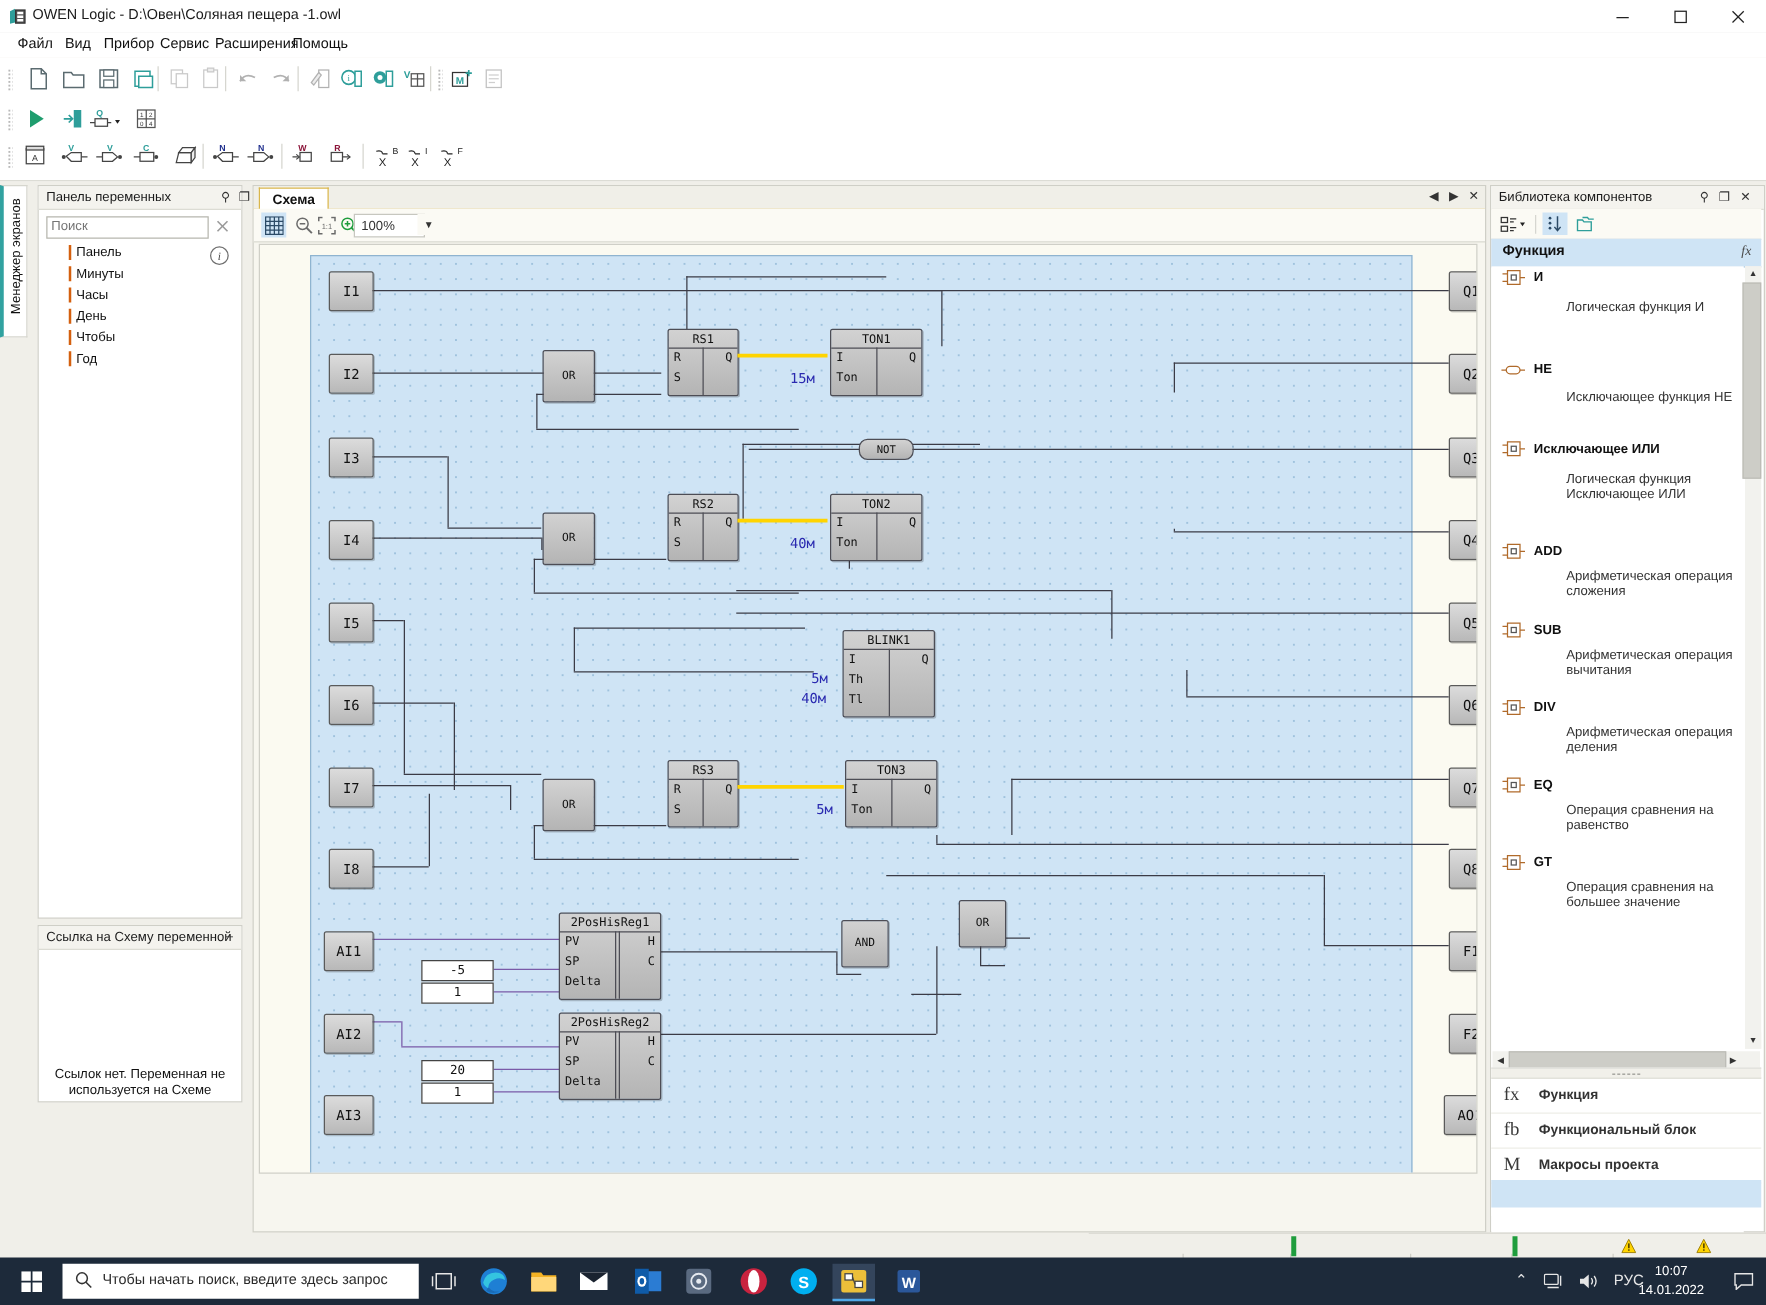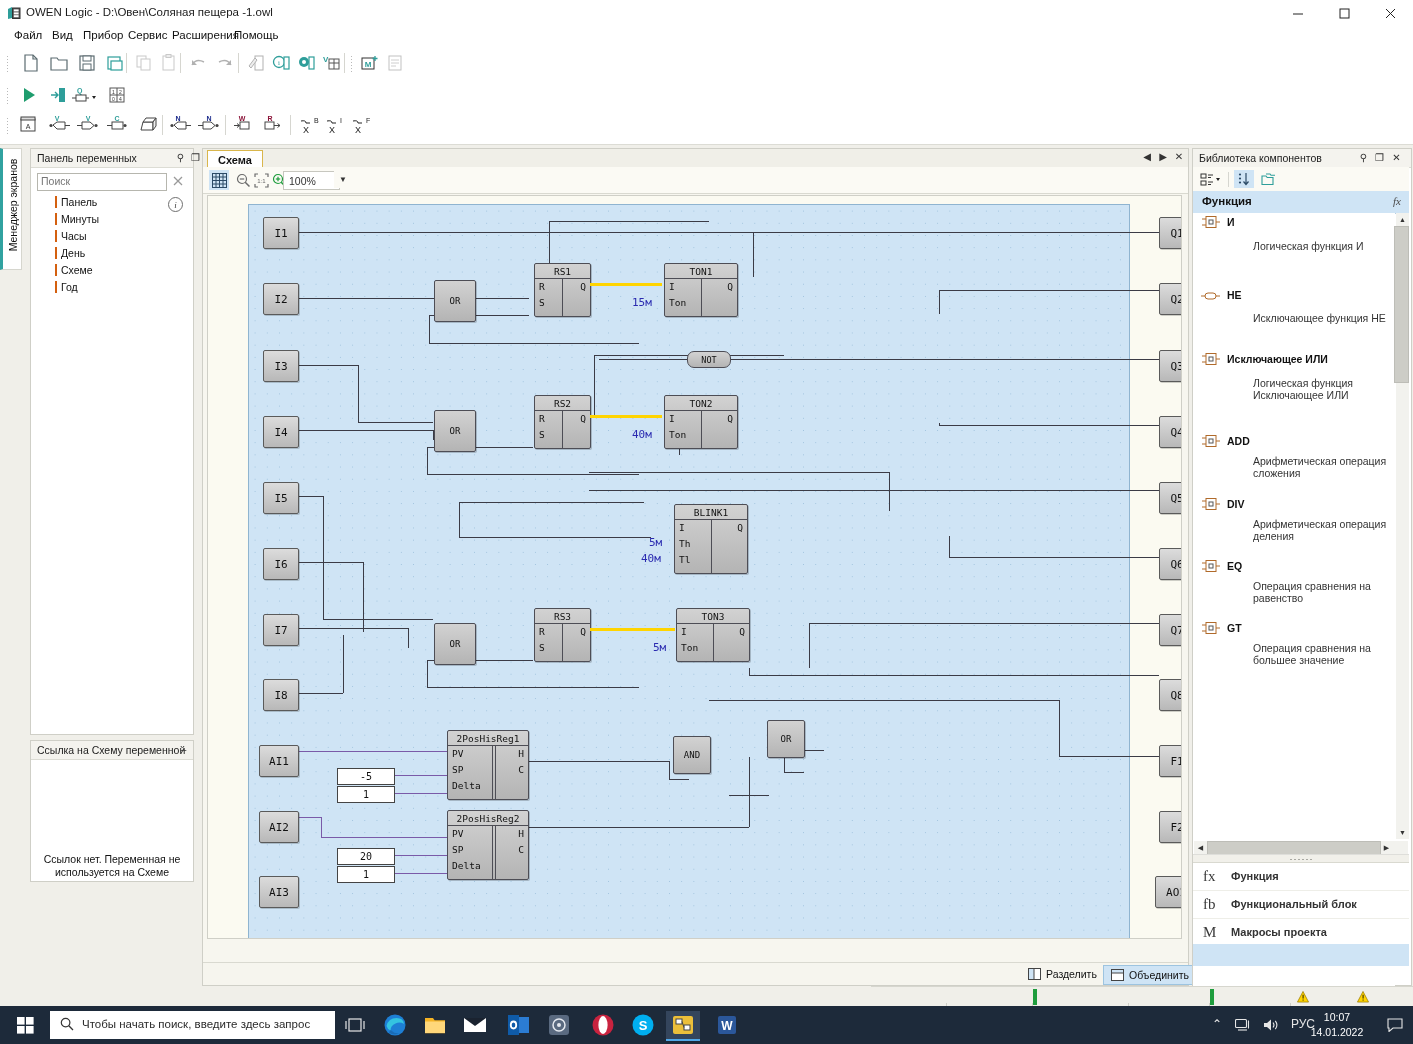--- a/index.html
+++ b/index.html
@@ -456,21 +456,21 @@
       <div class="varitem">
           <span class="bar"></span>
           <span class="lbl">Часы</span>
         </div>
       <div class="varitem">
           <span class="bar"></span>
           <span class="lbl">День</span>
         </div>
       <div class="varitem">
           <span class="bar"></span>
-          <span class="lbl">Схеме</span>
+          <span class="lbl">Чтобы</span>
         </div>
       <div class="varitem">
           <span class="bar"></span>
           <span class="lbl">Год</span>
         </div>
     </div>
   </div>
 
   <div class="panel" id="refpanel">
     <div class="phead">
@@ -742,36 +742,20 @@
         <div class="constbox" style="left:88px;top:643px;">20</div>
         <div class="constbox" style="left:88px;top:661px;">1</div>
 
         <div class="gate" style="left:424px;top:531px;width:36px;height:36px;">AND</div>
 
         <div class="gate" style="left:518px;top:515px;width:36px;height:36px;">OR</div>
 
       </div>
     </div>
 
-    <div class="splitbar">
-      <div class="splitbtn" style="left:818px;">
-        <svg width="13" height="12" viewBox="0 0 13 12">
-            <rect x="0.5" y="0.5" width="12" height="11" fill="#fff" stroke="#444"></rect>
-            <rect x="0.5" y="0.5" width="5.5" height="11" fill="#cfe4f5" stroke="#444"></rect>
-          </svg>
-        <span>Разделить</span>
-      </div>
-      <div class="splitbtn sel" style="left:900px;">
-        <svg width="13" height="12" viewBox="0 0 13 12">
-            <rect x="0.5" y="0.5" width="12" height="11" fill="#fff" stroke="#444"></rect>
-            <rect x="0.5" y="0.5" width="12" height="3.5" fill="#cfe4f5" stroke="#444"></rect>
-          </svg>
-        <span>Объединить</span>
-      </div>
-    </div>
   </div>
 
   <div class="panel" id="libpanel">
     <div class="phead">
       <span class="ptitle">Библиотека компонентов</span>
       <span class="pico" style="left:164px">⚲</span>
       <span class="pico" style="left:180px">❐</span>
       <span class="pico" style="left:197px">✕</span>
     </div>
 
@@ -859,20 +843,33 @@
               <rect x="8" y="5" width="4" height="4" fill="#fff" stroke="#555"></rect>
               <line x1="1" y1="4" x2="5" y2="4" stroke="#b06a2a"></line>
               <line x1="1" y1="10" x2="5" y2="10" stroke="#b06a2a"></line>
               <line x1="15" y1="7" x2="19" y2="7" stroke="#b06a2a"></line>
             </svg>
         </span>
         <span class="nm" style="top:3px;">ADD</span>
         <span class="ds" style="top:23px;">Арифметическая операция сложения</span>
       </div>
 
+      <div class="libitem" style="height:58px;">
+        <span class="libico" style="top:2px;">
+          <svg width="20" height="14" viewBox="0 0 20 14">
+              <rect x="5" y="1.5" width="10" height="11" fill="#fff" stroke="#b06a2a"></rect>
+              <rect x="8" y="5" width="4" height="4" fill="#fff" stroke="#555"></rect>
+              <line x1="1" y1="4" x2="5" y2="4" stroke="#b06a2a"></line>
+              <line x1="1" y1="10" x2="5" y2="10" stroke="#b06a2a"></line>
+              <line x1="15" y1="7" x2="19" y2="7" stroke="#b06a2a"></line>
+            </svg>
+        </span>
+        <span class="nm" style="top:3px;">SUB</span>
+        <span class="ds" style="top:23px;">Арифметическая операция вычитания</span>
+      </div>
 
 
       <div class="libitem" style="height:58px;">
         <span class="libico" style="top:2px;">
           <svg width="20" height="14" viewBox="0 0 20 14">
               <rect x="5" y="1.5" width="10" height="11" fill="#fff" stroke="#b06a2a"></rect>
               <rect x="8" y="5" width="4" height="4" fill="#fff" stroke="#555"></rect>
               <line x1="1" y1="4" x2="5" y2="4" stroke="#b06a2a"></line>
               <line x1="1" y1="10" x2="5" y2="10" stroke="#b06a2a"></line>
               <line x1="15" y1="7" x2="19" y2="7" stroke="#b06a2a"></line>

